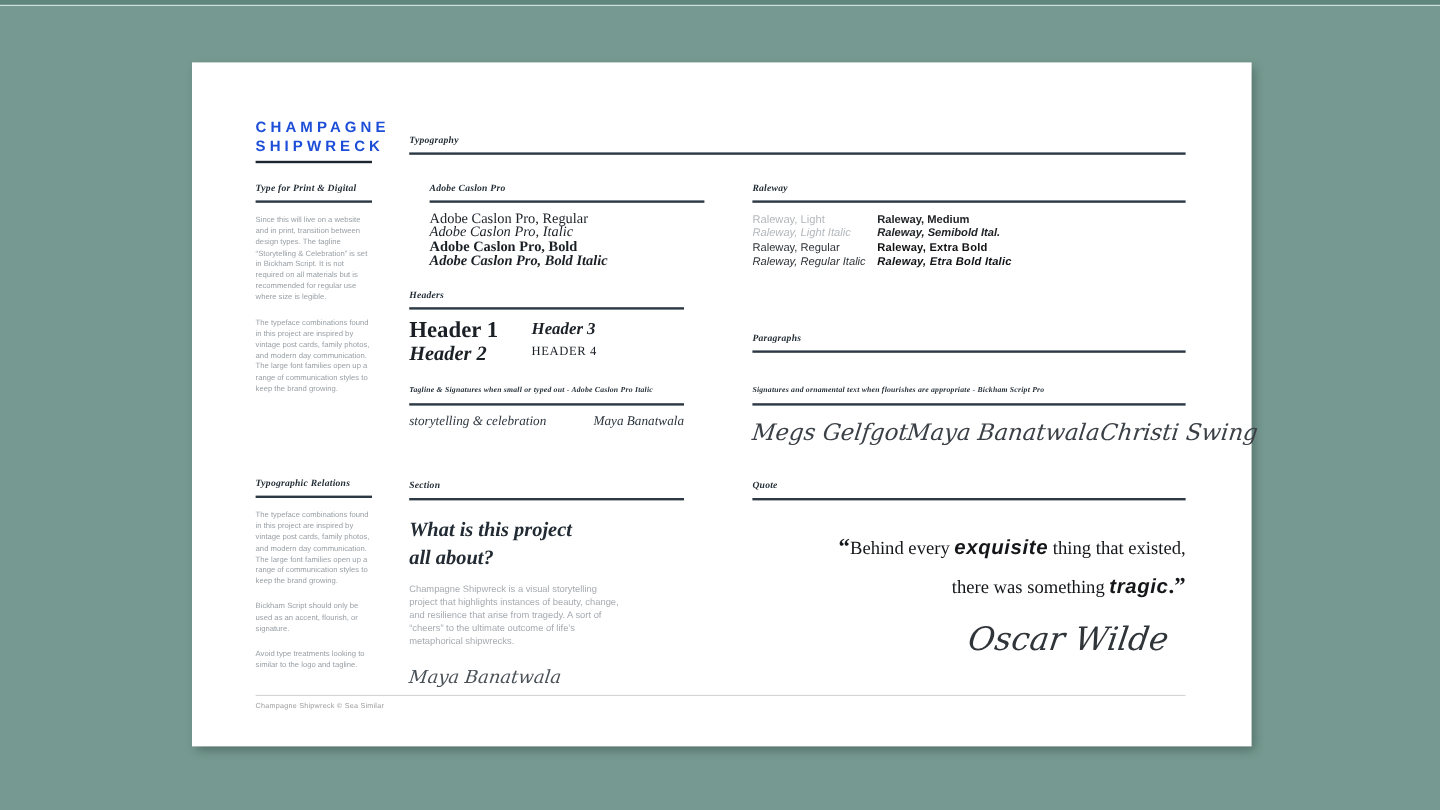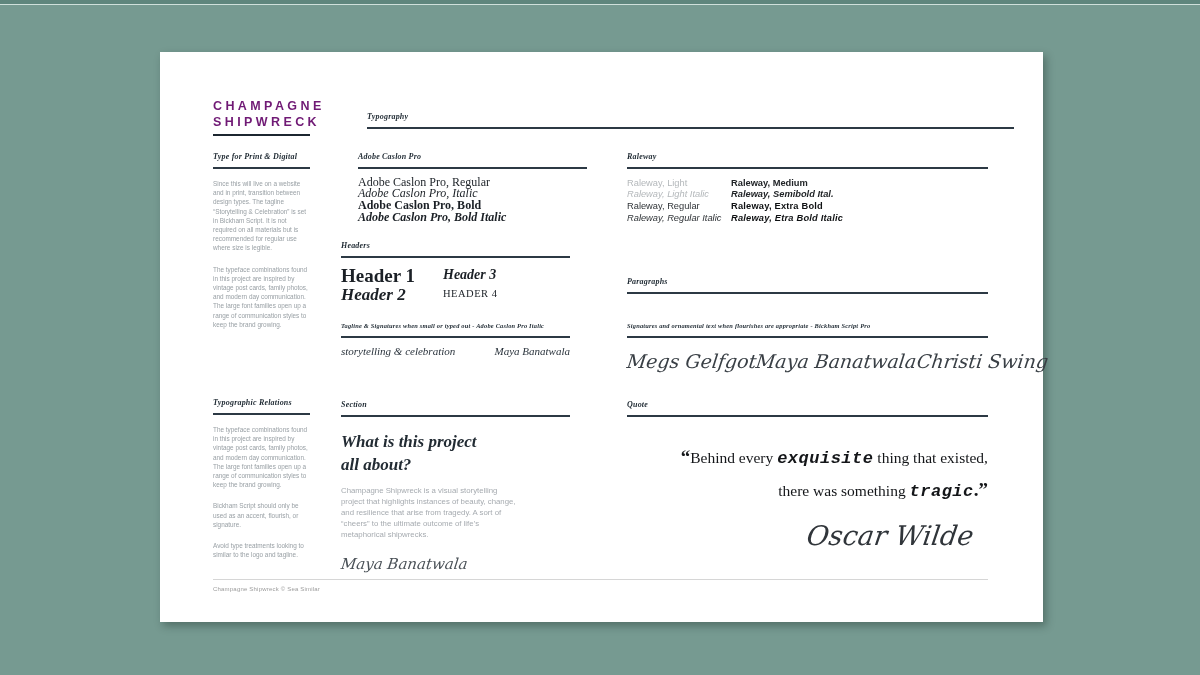--- a/index.html
+++ b/index.html
@@ -14,25 +14,25 @@
     position:absolute;left:160px;top:52px;width:883px;height:570px;
     background:#ffffff;box-shadow:3px 4px 8px rgba(25,45,40,.38);
   }
   .sec{position:absolute;}
   .label{font:italic 700 8px/10px "Liberation Serif",serif;color:#1f2a33;letter-spacing:.2px;white-space:nowrap;}
   .label.small{font-size:6.4px;}
   .rule{height:1.5px;background:#2c3944;margin-top:5px;}
 
   
   #logo{left:53px;top:47px;}
-  .logo-line{font:700 12.5px/15.5px "Liberation Sans",sans-serif;letter-spacing:3.4px;color:#701a75;}
+  .logo-line{font:700 12.5px/15.5px "Liberation Sans",sans-serif;letter-spacing:3.4px;color:#1d4ed8;}
   .logo-rule{width:97px;height:2px;background:#1c2630;margin-top:4px;}
 
   
-  #typography{left:181px;top:60px;width:647px;margin-left:26px;}
+  #typography{left:181px;top:60px;width:647px;}
 
   
   #sidebar1{left:53px;top:100px;width:97px;}
   #sidebar2{left:53px;top:346px;width:97px;}
   .side-note{font:400 6.4px/9.2px "Liberation Sans",sans-serif;color:#99a0a5;margin:10px 0 0 0;}
   .side-note + .side-note{margin-top:12px;}
   .side-rule{height:2px;background:#2c3944;margin-top:5px;}
 
   
   #caslon{left:198px;top:100px;width:229px;}
@@ -90,21 +90,21 @@
   
   #section-sec{left:181px;top:348px;width:229px;}
   .about-head{margin-top:13px;font:italic 700 17px/23px "Liberation Serif",serif;color:#222b33;}
   .about-body{margin-top:9px;width:180px;font:400 7.8px/11px "Liberation Sans",sans-serif;color:#a6abb0;}
   .about-sig{margin-top:7px;font-size:15px;line-height:20px;color:#4a5157;transform:skewX(-7deg);display:inline-block;}
 
   
   #quote-sec{left:467px;top:348px;width:361px;}
   .quote-text{margin-top:24px;text-align:right;font:400 15.5px/31px "Liberation Serif",serif;color:#141619;}
   .q-open,.q-close{font-size:19px;font-weight:700;}
-  .q-script{font-family:Liberation Mono, monospace;font-style:italic;font-weight:700;font-size:17px;letter-spacing:.5px;}
+  .q-script{font-family:Liberation Sans, sans-serif;font-style:italic;font-weight:700;font-size:17px;letter-spacing:.5px;}
   .quote-attr{text-align:right;margin-top:12px;padding-right:14px;}
   .quote-attr span{font-size:27px;line-height:34px;color:#30353a;transform:skewX(-8deg);display:inline-block;}
 
   
   #footer{left:53px;top:527px;width:775px;border-top:1px solid #d6d6d6;}
   .footer-text{margin-top:6px;font:400 6px/7px "Liberation Sans",sans-serif;color:#9b9b9b;letter-spacing:.2px;}
 </style>
 </head>
 <body>
 

